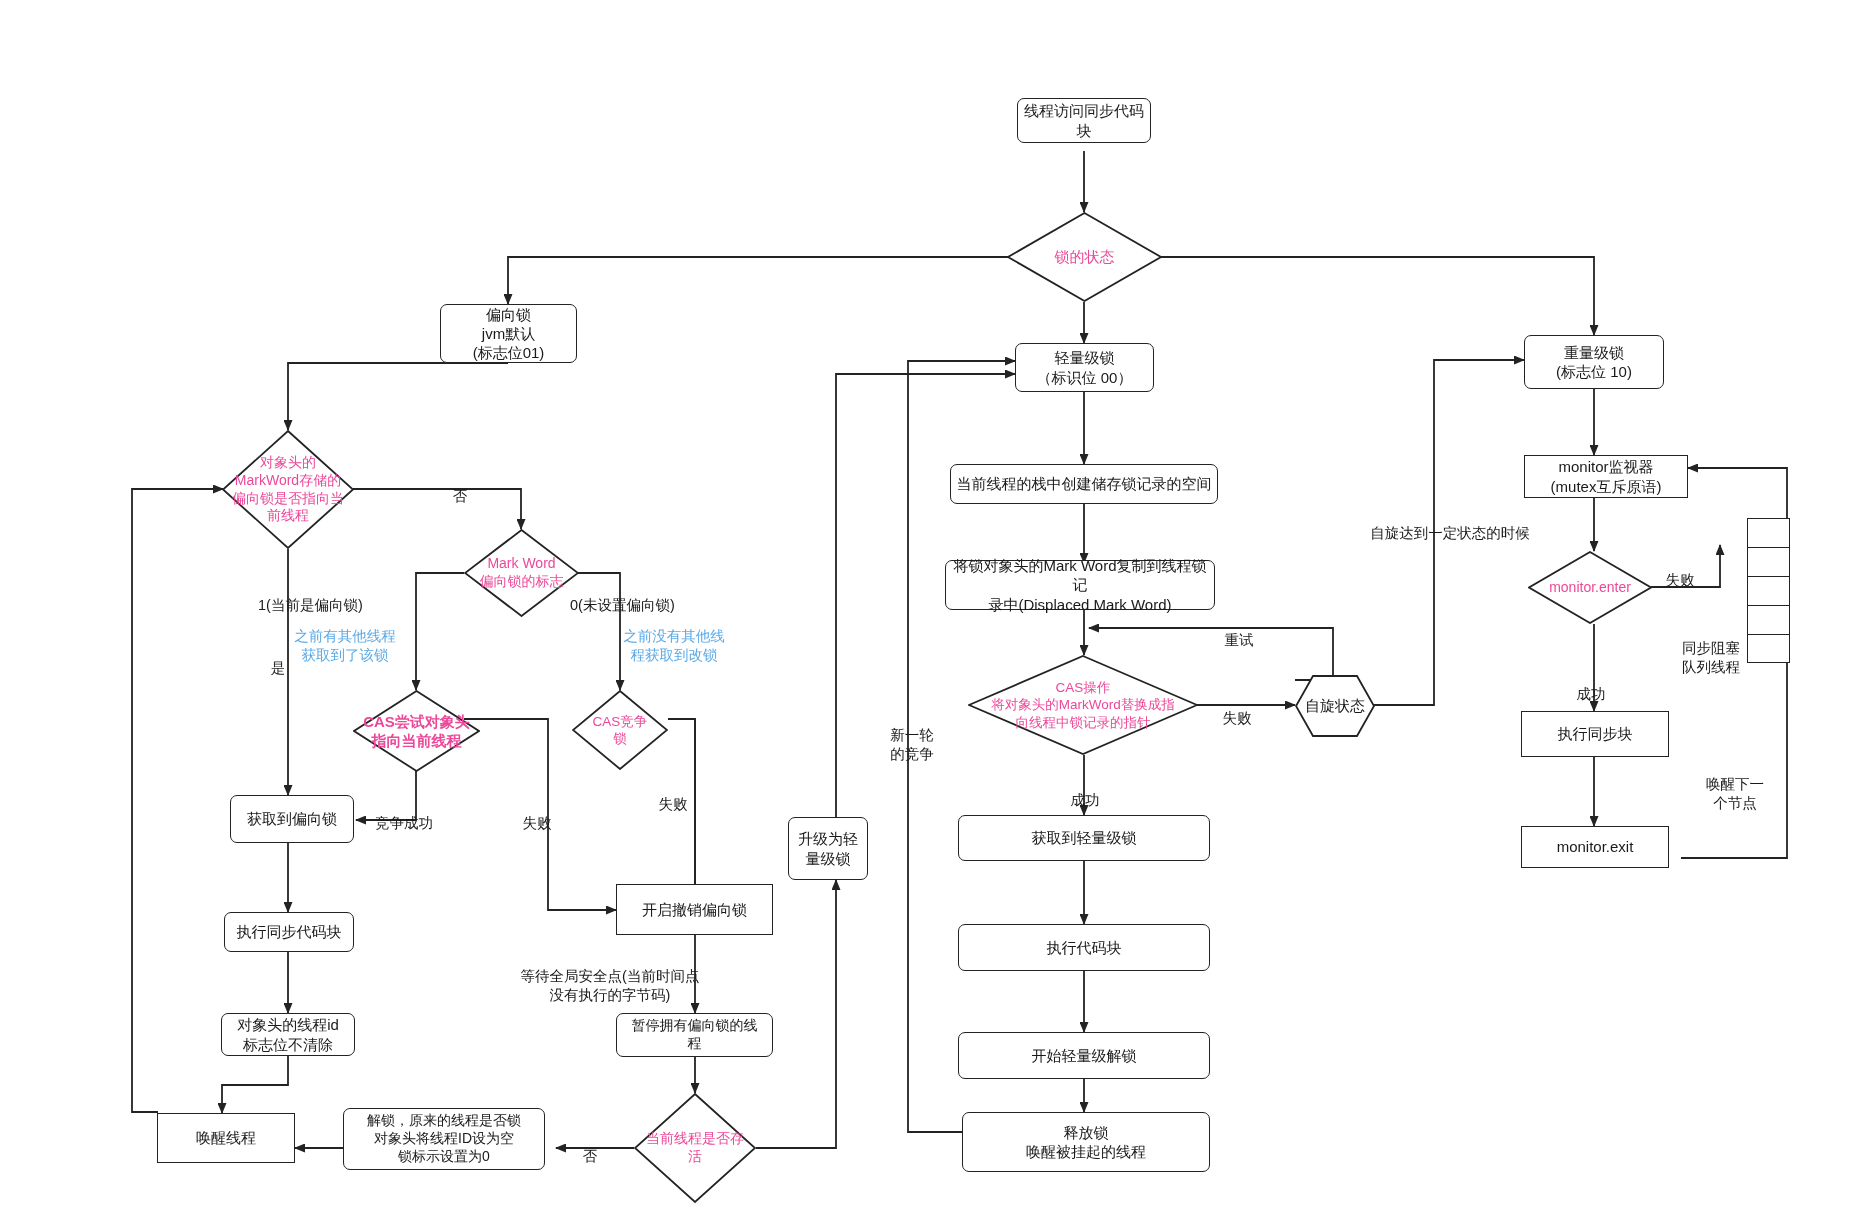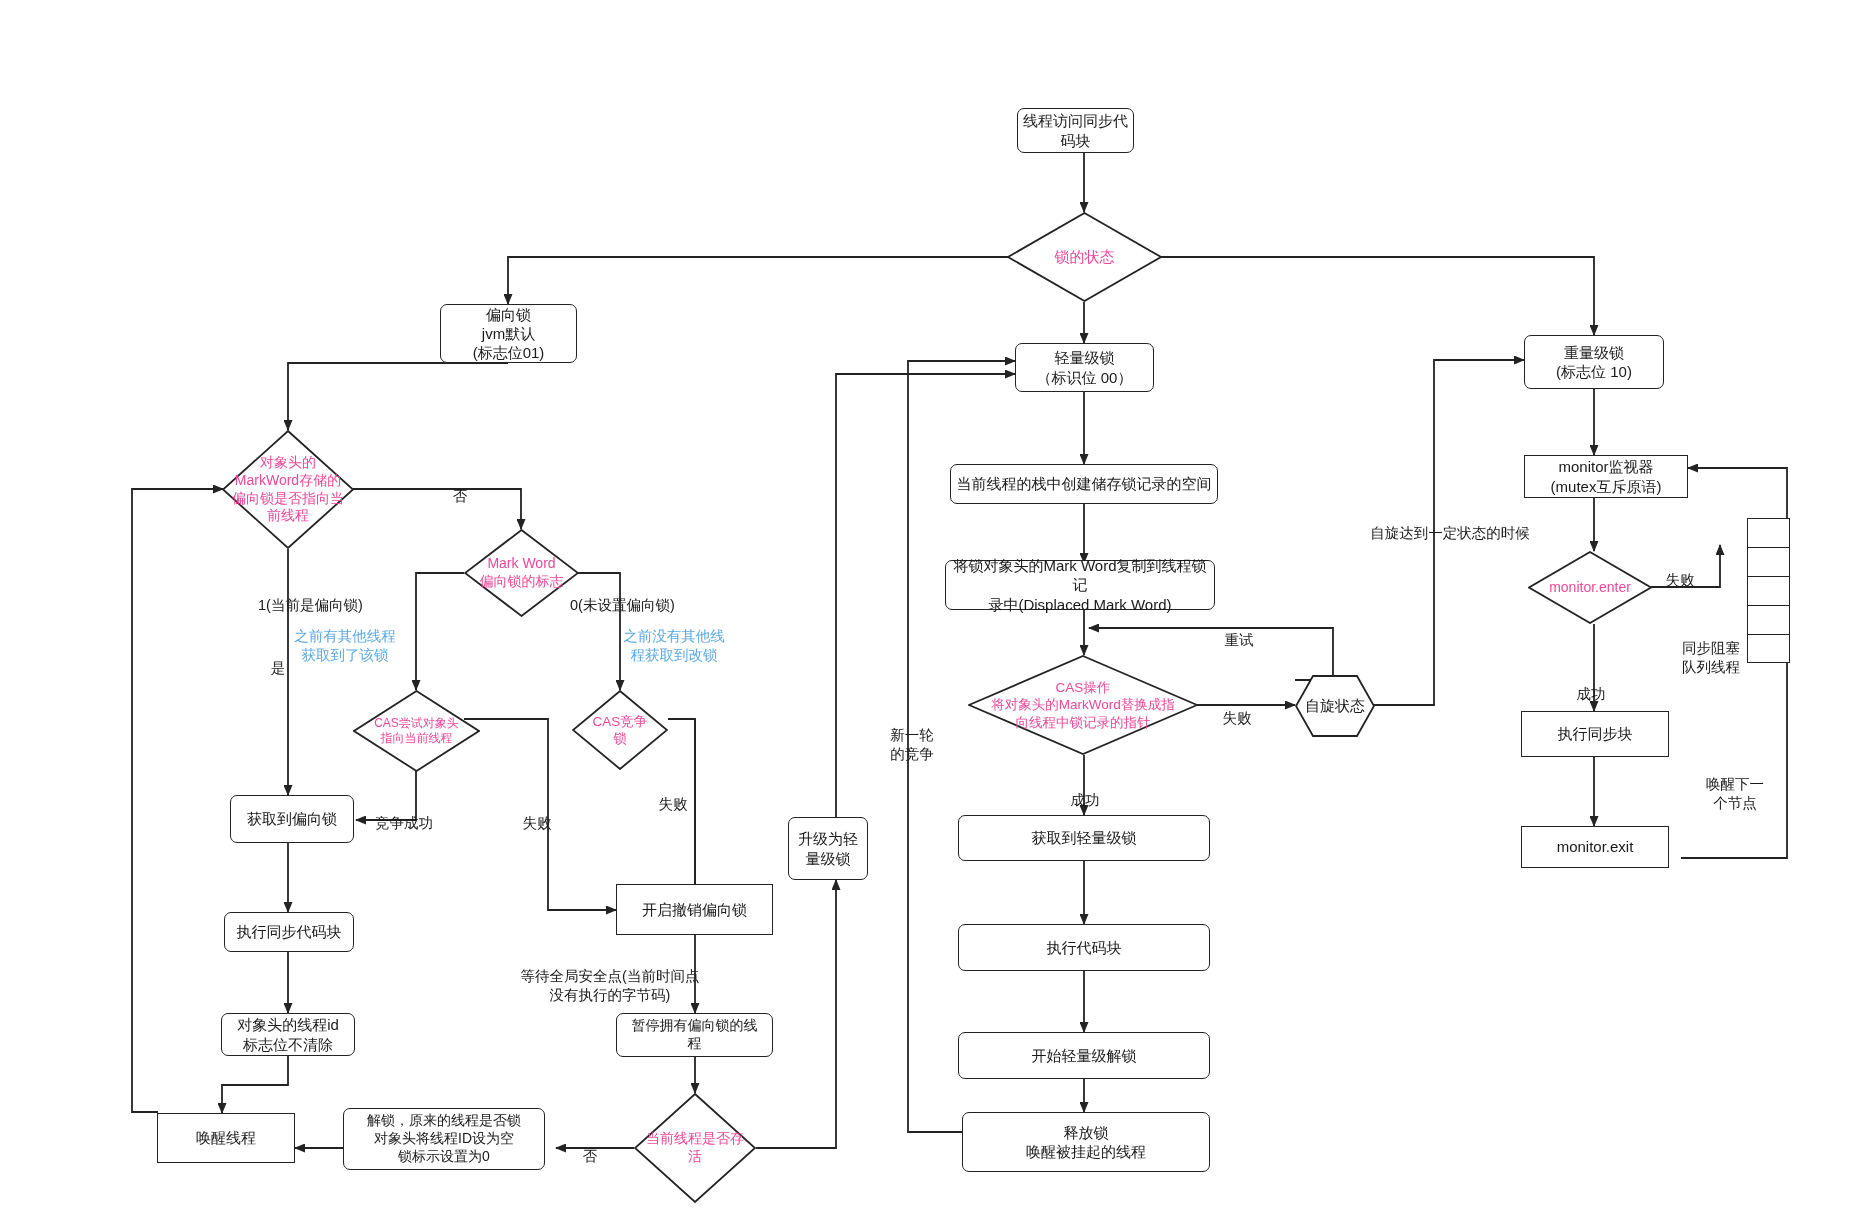--- a/index.html
+++ b/index.html
@@ -151,21 +151,21 @@
       <path d="M1651,587 L1720,587 L1720,545" marker-end="url(#ah)"></path>
 
       <path d="M1594,624 L1594,711" marker-end="url(#ah)"></path>
 
       <path d="M1594,757 L1594,826" marker-end="url(#ah)"></path>
 
       <path d="M1681,858 L1787,858 L1787,468 L1688,468" marker-end="url(#ah)"></path>
     </g>
   </svg>
 
-  <div class="node rect" style="left:1017px;top:108px;width:117px;height:45px;">
+  <div class="node rect" style="left:1017px;top:98px;width:134px;height:45px;">
     <span>线程访问同步代码块</span>
   </div>
 
   <div class="diamond" style="left:1007px;top:212px;width:155px;height:90px;">
     <svg class="dshape" viewBox="0 0 155 90" preserveAspectRatio="none">
       <polygon points="77.5,1 154,45 77.5,89 1,45" fill="#fff" stroke="#232323" stroke-width="1.8"></polygon>
     </svg>
     <span class="dtext">锁的状态</span>
   </div>
 
@@ -196,21 +196,21 @@
   </div>
 
   <div class="diamond" style="left:464px;top:529px;width:115px;height:88px;font-size:14px;">
     <svg class="dshape" viewBox="0 0 115 88" preserveAspectRatio="none">
       <polygon points="57.5,1 114,44 57.5,87 1,44" fill="#fff" stroke="#232323" stroke-width="1.8"></polygon>
     </svg>
     <span class="dtext">Mark Word
 偏向锁的标志</span>
   </div>
 
-  <div class="diamond" style="left:353px;top:690px;width:127px;height:82px;font-size:12px;">
+  <div class="diamond" style="left:353px;top:690px;width:127px;height:82px;font-size:15px;font-weight:bold;">
     <svg class="dshape" viewBox="0 0 127 82" preserveAspectRatio="none">
       <polygon points="63.5,1 126,41 63.5,81 1,41" fill="#fff" stroke="#232323" stroke-width="1.8"></polygon>
     </svg>
     <span class="dtext">CAS尝试对象头
 指向当前线程</span>
   </div>
 
   <div class="diamond" style="left:572px;top:690px;width:96px;height:80px;font-size:13.5px;">
     <svg class="dshape" viewBox="0 0 96 80" preserveAspectRatio="none">
       <polygon points="48,1 95,40 48,79 1,40" fill="#fff" stroke="#232323" stroke-width="1.8"></polygon>

